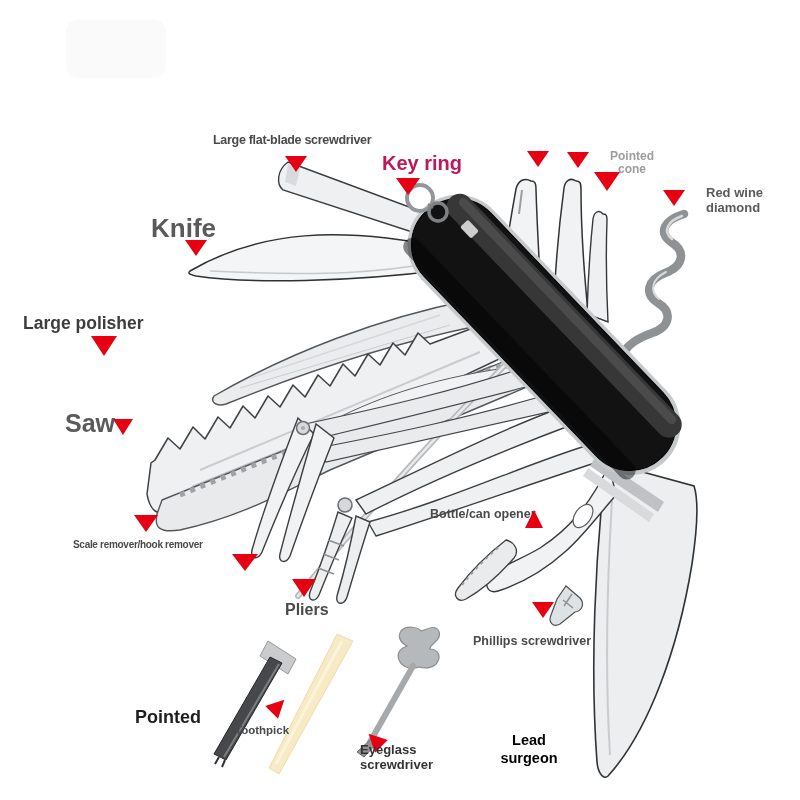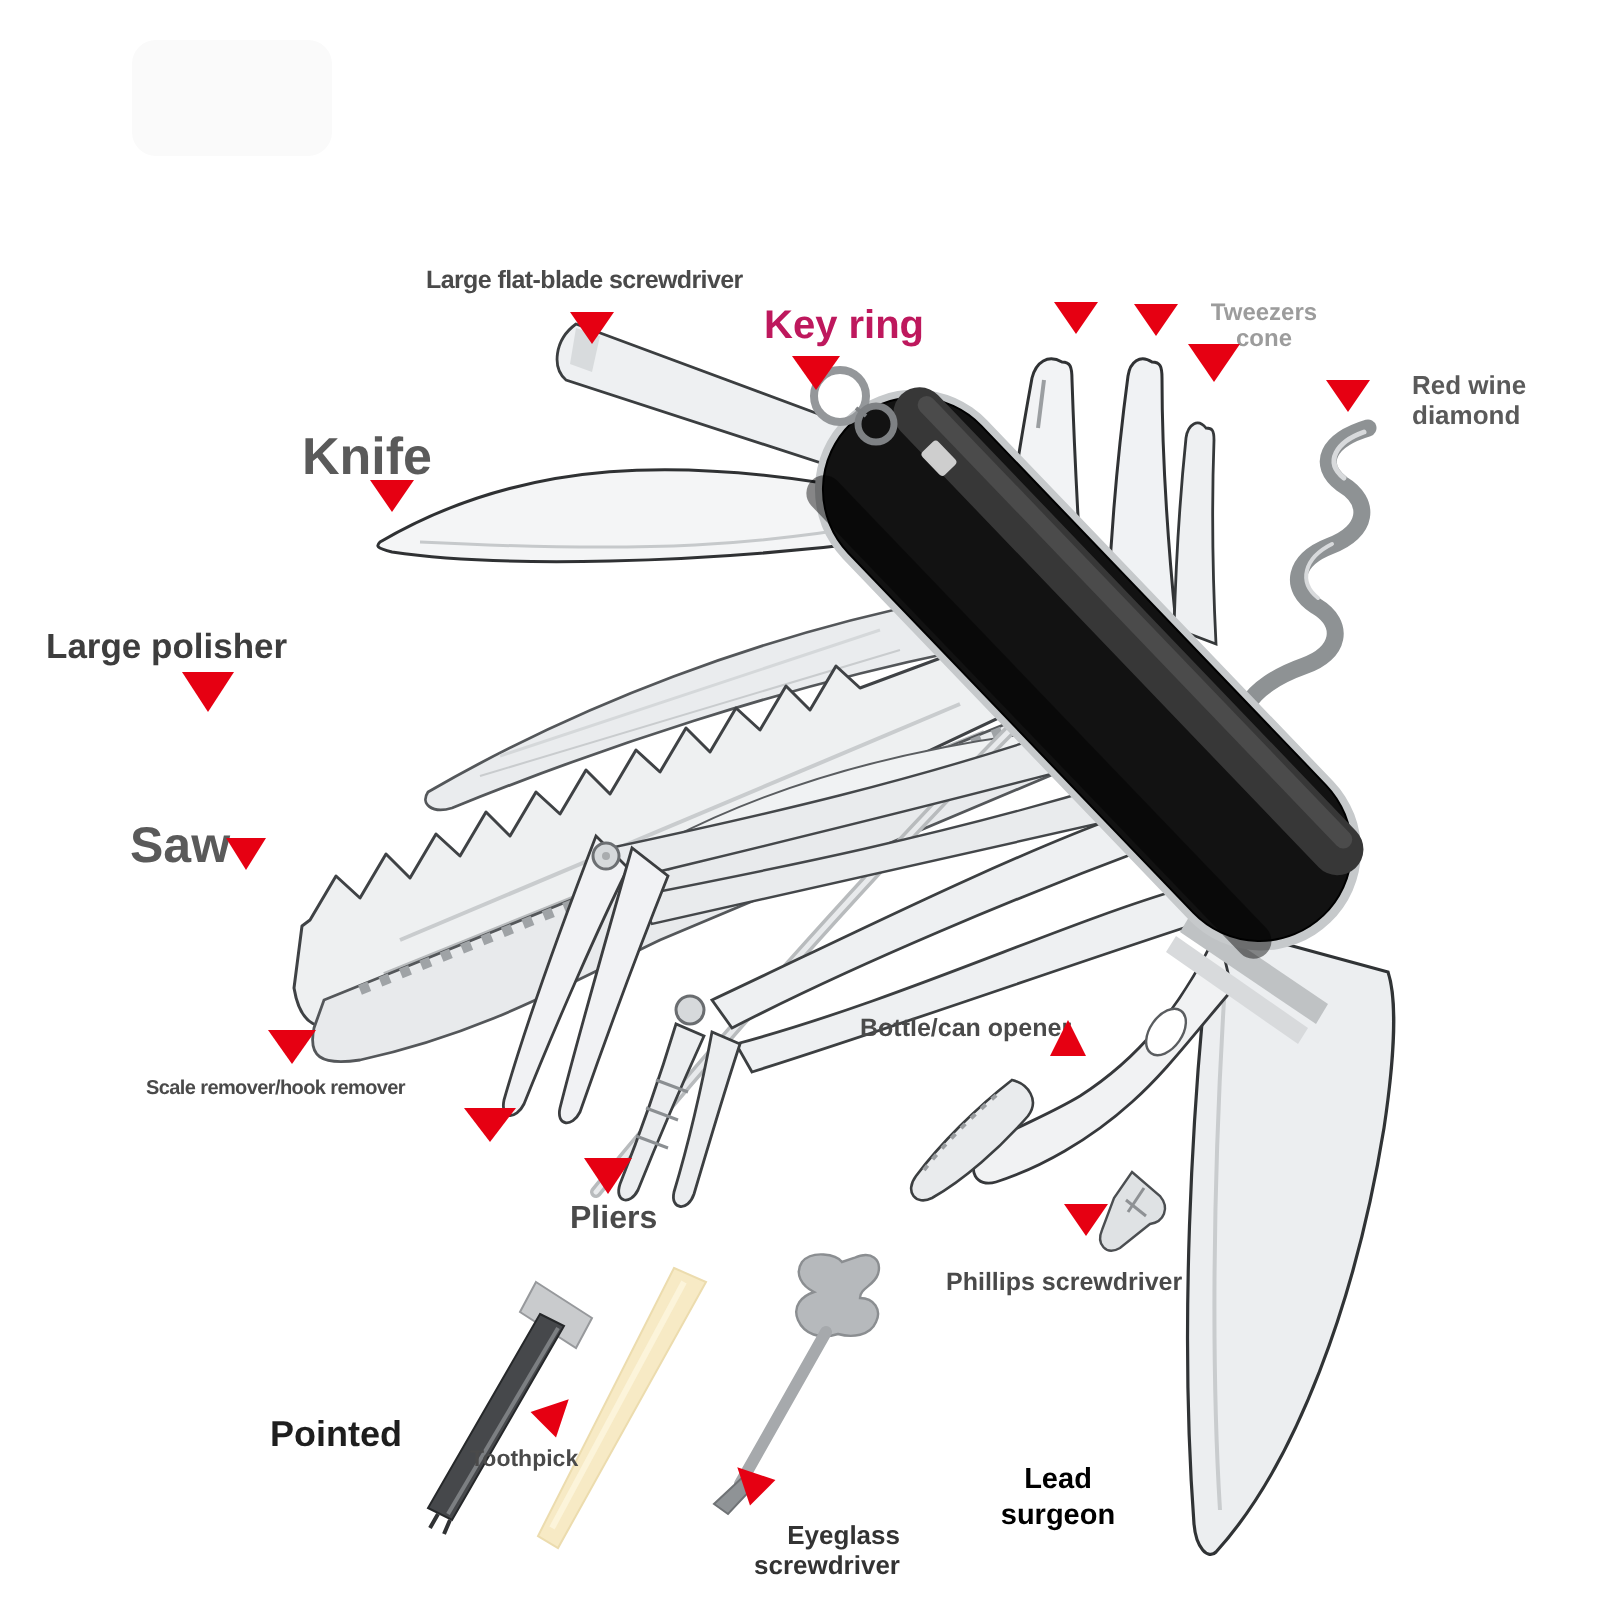--- a/index.html
+++ b/index.html
@@ -44,21 +44,21 @@
   #lbl-pliers{left:285px;top:601px;font-size:16px;}
   #lbl-bottlecan{left:430px;top:507px;font-size:12.5px;}
   #arr-bottlecan{left:525px;top:510px;}
   #arr-phillips{left:532px;top:602px;}
   #lbl-phillips{left:473px;top:634px;font-size:12.5px;}
   #lbl-lead{left:496px;top:731px;width:66px;font-size:14.5px;color:#000000;text-align:center;line-height:1.25;}
   #lbl-tweezers{left:135px;top:707px;font-size:18px;color:#1e1e1e;}
   #lbl-toothpick{left:235px;top:724px;font-size:11.5px;}
   #arr-toothpick{left:269px;top:697px;}
   #arr-eyeglass{left:366px;top:731px;}
-  #lbl-eyeglass{left:360px;top:761px;width:90px;font-size:13px;color:#333;text-align:right;}
+  #lbl-eyeglass{left:360px;top:743px;width:90px;font-size:13px;color:#333;text-align:left;}
 </style>
 </head>
 <body>
 
 <div class="page">
 
 <svg width="800" height="800" viewBox="0 0 800 800">
 
   <rect x="66" y="20" width="100" height="58" rx="12" fill="#fafafa"></rect>
 
@@ -185,21 +185,21 @@
     <path d="M427,629 C436,625 441,630 439,637 C437,643 430,644 430,649 C437,649 441,655 438,661 C435,668 426,669 419,667 C410,670 402,667 399,660 C396,653 401,648 407,646 C401,643 397,637 401,631 C406,625 418,627 421,631 Z" fill="#b6b9bc" stroke="#8b8e91" stroke-width="1.2"></path>
     <path d="M413,666 L370,742" stroke="#a6a9ac" stroke-width="6" stroke-linecap="round"></path>
     <path d="M373,737 L379,741 L364,757 L357,752 Z" fill="#8f9396" stroke="#6f7275" stroke-width="1"></path>
   </g>
 </svg>
 
 <div class="labels">
   <div class="arr" id="arr-slotted" style="border-top-color: rgb(230, 0, 18);"></div>
   <div class="arr" id="arr-micro" style="border-top-color: rgb(230, 0, 18);"></div>
 
-  <div class="lbl wrap" id="lbl-pointed">Tweezers cone</div>
+  <div class="lbl wrap" id="lbl-pointed">Pointed cone</div>
   <div class="arr" id="arr-pointed" style="border-top-color: rgb(230, 0, 18);"></div>
 
   <div class="arr" id="arr-redwine" style="border-top-color: rgb(230, 0, 18);"></div>
   <div class="lbl wrap" id="lbl-redwine">Red wine diamond</div>
 
   <div class="lbl" id="lbl-largeflat">Large flat-blade screwdriver</div>
   <div class="arr" id="arr-largeflat" style="border-top-color: rgb(230, 0, 18);"></div>
 
   <div class="lbl" id="lbl-keyring">Key ring</div>
   <div class="arr" id="arr-keyring" style="border-top-color: rgb(230, 0, 18);"></div>

